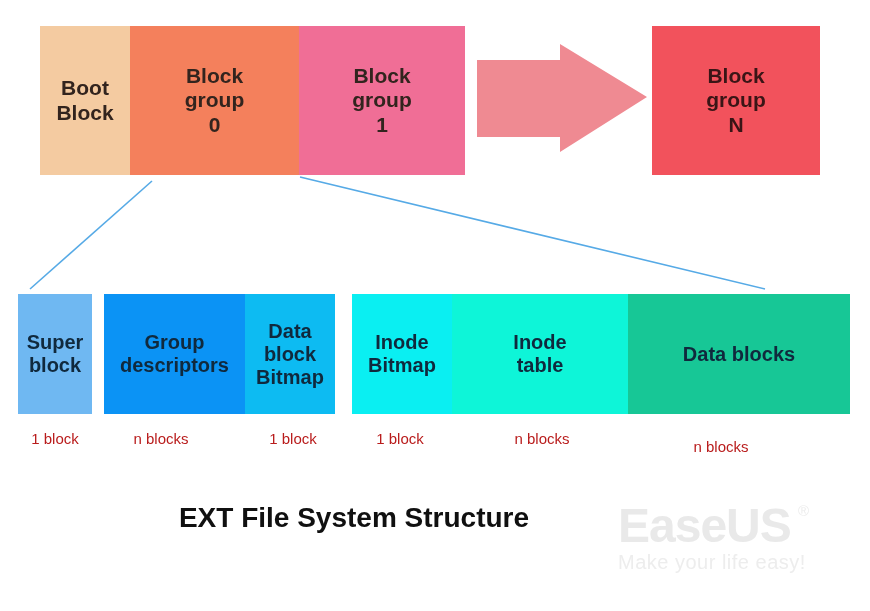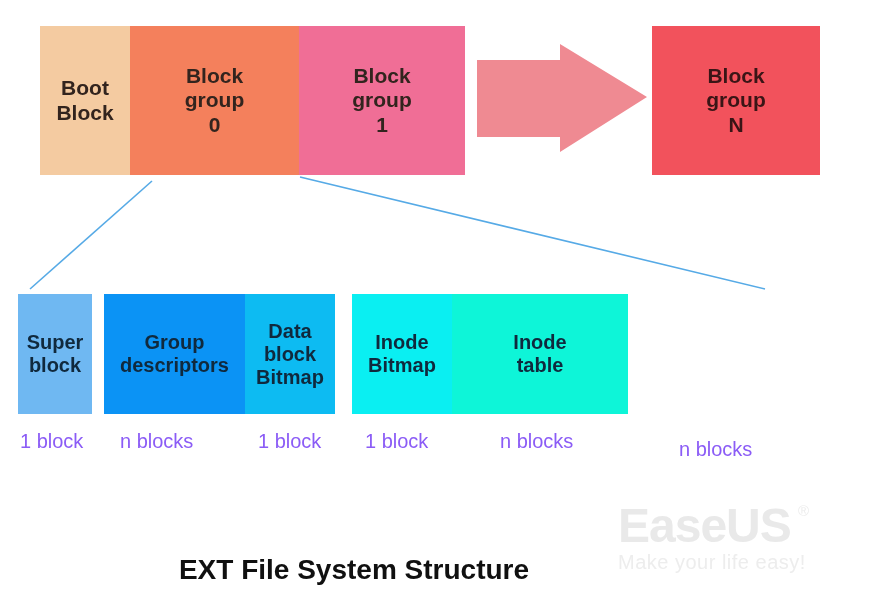--- a/index.html
+++ b/index.html
@@ -28,31 +28,31 @@
     white-space:pre-line;
   }
   .gblock.b0{left:18px;width:74px;}
   .gblock.b1{left:104px;width:141px;}
   .gblock.b2{left:245px;width:90px;}
   .gblock.b3{left:352px;width:100px;}
   .gblock.b4{left:452px;width:176px;}
   .gblock.b5{left:628px;width:222px;}
   
   .count{
-    position:absolute;top:430px;font-size:20px;color:#8b5cf6;
+    position:absolute;top:430px;font-size:15px;color:#b91c1c;text-align:center;
   }
   .count.c0{left:20px;width:70px;}
   .count.c1{left:120px;width:82px;}
   .count.c2{left:258px;width:70px;}
   .count.c3{left:365px;width:70px;}
   .count.c4{left:500px;width:84px;}
   .count.c5{left:679px;width:84px;top:438px;}
   
   .title{
-    position:absolute;left:154px;top:554px;width:400px;text-align:center;
+    position:absolute;left:154px;top:502px;width:400px;text-align:center;
     font-size:28px;font-weight:700;color:#101010;letter-spacing:0px;
   }
   
   .watermark{position:absolute;left:618px;top:500px;width:230px;}
   .wm-brand{
     font-size:48px;font-weight:800;color:#e9e9e9;letter-spacing:-1px;line-height:1.1;
   }
   .wm-reg{
     position:absolute;left:180px;top:2px;font-size:15px;color:#ececec;font-weight:400;
   }
@@ -106,20 +106,23 @@
 Bitmap</span>
   </div>
   <div class="gblock b3" style="background: rgb(10, 239, 242);">
     <span>Inode
 Bitmap</span>
   </div>
   <div class="gblock b4" style="background: rgb(14, 245, 216);">
     <span>Inode
 table</span>
   </div>
+  <div class="gblock b5" style="background: rgb(23, 199, 150);">
+    <span>Data blocks</span>
+  </div>
 
   <span class="count c0">1 block</span>
   <span class="count c1">n blocks</span>
   <span class="count c2">1 block</span>
   <span class="count c3">1 block</span>
   <span class="count c4">n blocks</span>
   <span class="count c5">n blocks</span>
 
   <div class="title">EXT File System Structure</div>
 

